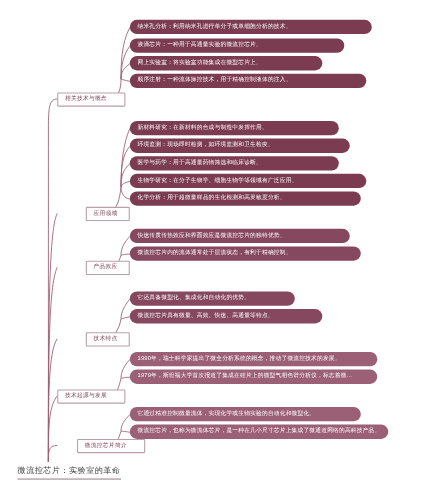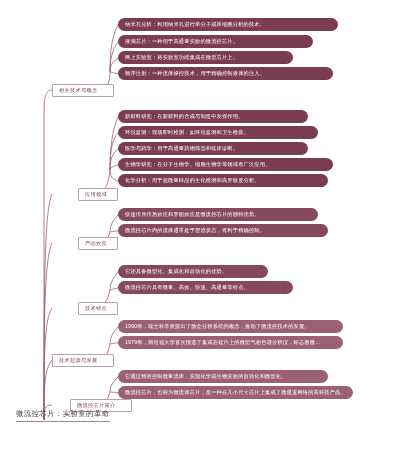--- a/index.html
+++ b/index.html
@@ -126,15 +126,15 @@
   <div class="node leaf alt2" style="left:118px;top:320px;width:225px;">1990年，瑞士科学家提出了微全分析系统的概念，推动了微流控技术的发展。</div>
   <div class="node leaf alt2" style="left:118px;top:336px;width:225px;">1979年，斯坦福大学首次报道了集成在硅片上的微型气相色谱分析仪，标志着微...</div>
 
   <div class="node branch" style="left:52px;top:354px;width:62px;">技术起源与发展</div>
 
   <div class="node leaf alt2" style="left:118px;top:370px;width:210px;">它通过精准控制微量流体，实现化学或生物实验的自动化和微型化。</div>
   <div class="node leaf alt2" style="left:118px;top:386px;width:235px;">微流控芯片，也称为微流体芯片，是一种在几小尺寸芯片上集成了微通道网络的高科技产品。</div>
 
   <div class="node branch" style="left:70px;top:399px;width:62px;">微流控芯片简介</div>
 
-  <div class="node root" style="left:16px;top:408px;text-align:center;">微流控芯片：实验室的革命</div>
+  <div class="node root" style="left:16px;top:422px;text-align:center;">微流控芯片：实验室的革命</div>
 
 </div>
 
 </body></html>

